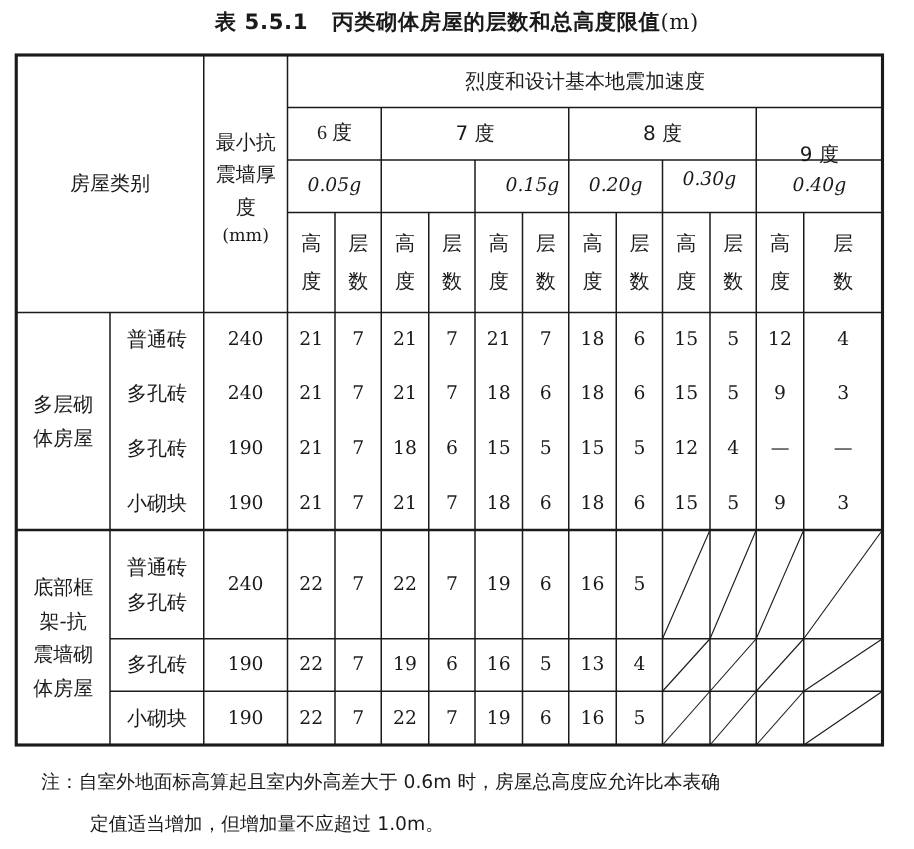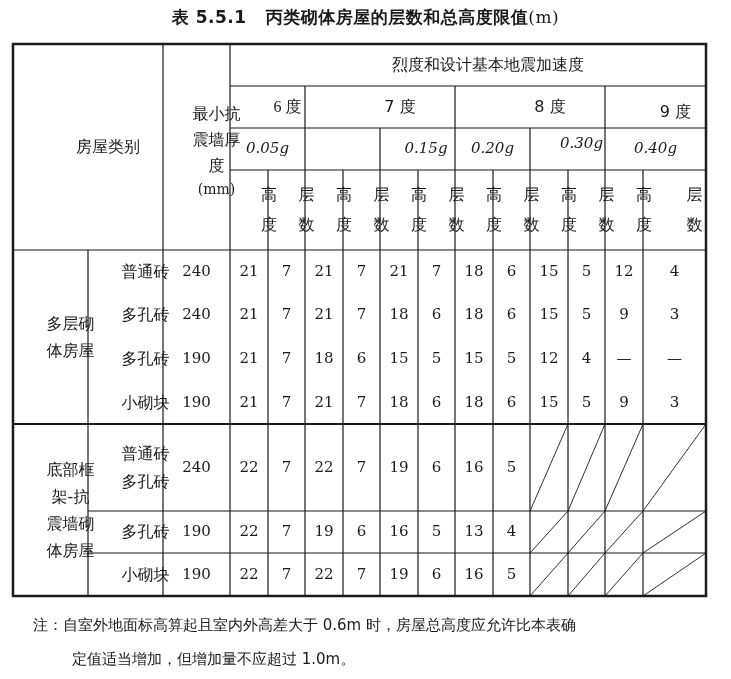--- a/index.html
+++ b/index.html
@@ -13,21 +13,21 @@
     font-family: "DejaVu Sans", "Liberation Sans", sans-serif;
     font-size: 17px; font-weight: bold; letter-spacing: 0.5px;
   }
   .title .unit { font-weight: normal; font-family: "DejaVu Serif", serif; }
   .grid { position: absolute; left: 0; top: 0; width: 731px; height: 679px; }
   .cell {
     position: absolute; display: flex; align-items: center; justify-content: center;
     text-align: center; font-size: 15px; line-height: 1.55;
     font-family: "DejaVu Serif", "Liberation Serif", serif;
   }
-  .cjk { font-family: "DejaVu Sans", "Liberation Sans", sans-serif; font-size: 16px; padding-left: 20px; }
+  .cjk { font-family: "DejaVu Sans", "Liberation Sans", sans-serif; font-size: 16px; }
   .note {
     position: absolute; left: 33px; font-size: 15px; line-height: 1;
     font-family: "DejaVu Sans", "Liberation Sans", sans-serif; color: #1a1a1a;
   }
   svg.lines { position: absolute; left: 0; top: 0; }
 </style>
 </head>
 <body>
 
 <div class="title">
@@ -54,34 +54,34 @@
 
   <div class="cell cjk" style="left:230px;top:86px;width:75px;height:42px;font-family:Liberation Serif, serif;">
       <span>6 度</span>
     </div>
   <div class="cell cjk" style="left:305px;top:86px;width:150px;height:42px;">
       <span>7 度</span>
     </div>
   <div class="cell cjk" style="left:455px;top:86px;width:150px;height:42px;">
       <span>8 度</span>
     </div>
-  <div class="cell cjk" style="left:605px;top:86px;width:101px;height:52px;border-radius:15px;">
+  <div class="cell cjk" style="left:605px;top:98px;width:101px;height:52px;border-radius:15px;">
       <span>9 度</span>
     </div>
 
   <div class="cell" style="left:230px;top:128px;width:75px;height:42px;font-style:italic;">
       <span>0.05g</span>
     </div>
   <div class="cell" style="left:380px;top:128px;width:92px;height:42px;font-style:italic;">
       <span>0.15g</span>
     </div>
   <div class="cell" style="left:455px;top:128px;width:75px;height:42px;font-style:italic;">
       <span>0.20g</span>
     </div>
-  <div class="cell" style="left:544px;top:128px;width:75px;height:32px;font-style:italic;align-items:center;">
+  <div class="cell" style="left:530px;top:128px;width:75px;height:32px;font-style:italic;align-items:center;">
       <span>0.30g</span>
     </div>
   <div class="cell" style="left:605px;top:128px;width:101px;height:42px;font-style:italic;">
       <span>0.40g</span>
     </div>
 
   <div id="subheaders">
       <div class="cell cjk" style="left: 230px; top: 170px; width: 38px; height: 80px; flex-direction: column; line-height: 1.9;">
         <span>高</span>
         <span>度</span>

